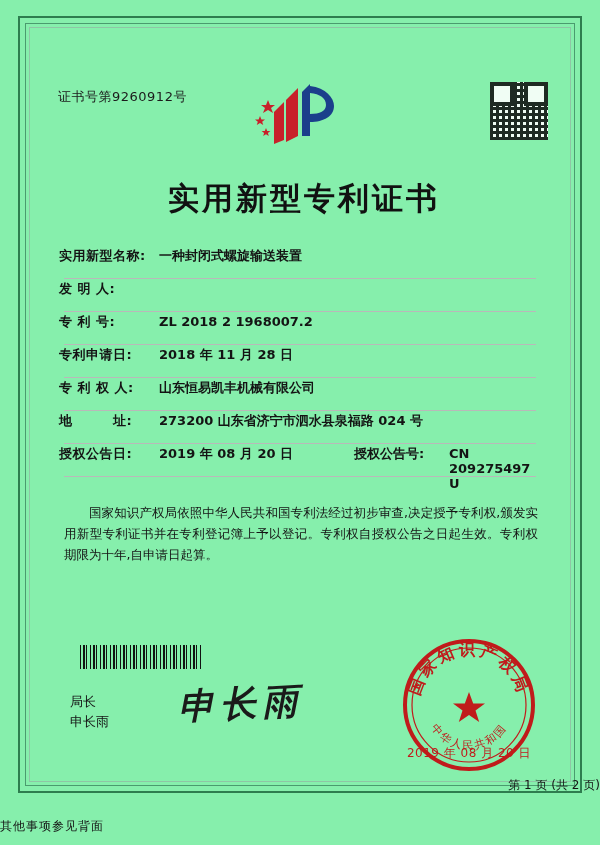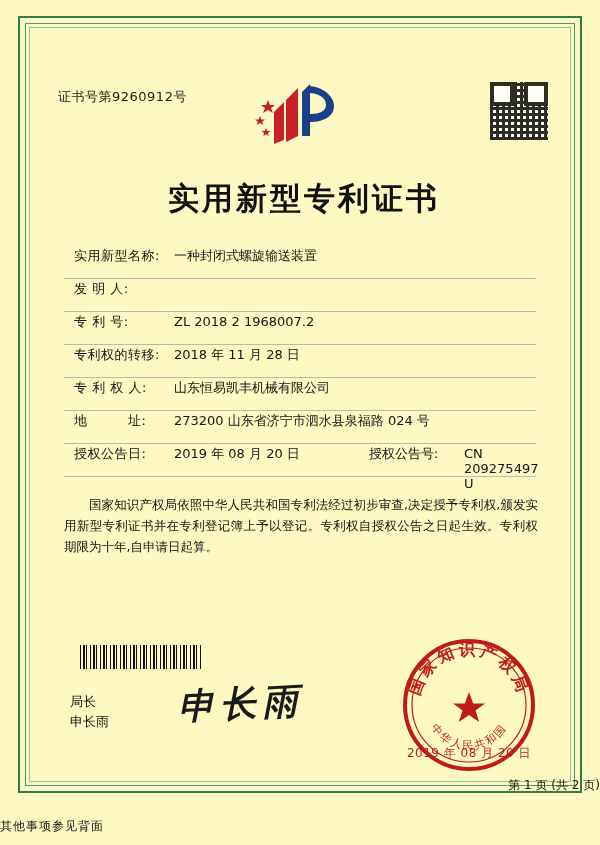--- a/index.html
+++ b/index.html
@@ -10,21 +10,21 @@
     width: 600px;
     height: 845px;
     background: #ffffff;
     font-family: "DejaVu Sans", "Liberation Sans", sans-serif;
     overflow: hidden;
   }
   .page {
     position: relative;
     width: 600px;
     height: 845px;
-    background: #fef9c3;
+    background: #86efac;
     box-sizing: border-box;
   }
   
   .border-outer {
     position: absolute;
     left: 18px;
     top: 16px;
     right: 18px;
     bottom: 52px;
     border: 2px solid #2e7d4f;
@@ -103,23 +103,24 @@
     font-size: 31px;
     font-weight: bold;
     color: #111;
     letter-spacing: 3px;
     margin-left: 8px;
   }
 
   
   .fields {
     position: absolute;
-    left: 74px;
+    left: 59px;
     top: 247px;
     right: 64px;
+    font-weight: bold;
   }
   .field-row {
     display: flex;
     align-items: baseline;
     height: 33px;
     font-size: 13px;
     color: #141414;
   }
   .field-label {
     width: 100px;
@@ -156,21 +157,21 @@
     position: absolute;
     left: 64px;
     right: 62px;
     top: 486px;
     font-size: 12.5px;
     line-height: 21px;
     color: #141414;
     text-align: justify;
   }
   .body-text p {
-    margin: 8px 0 2px 0;
+    margin: 16px 0 2px 0;
     text-indent: 2em;
   }
 
   
   .barcode {
     position: absolute;
     left: 80px;
     top: 645px;
     width: 122px;
     height: 24px;
@@ -282,21 +283,21 @@
     <div class="field-row">
       <div class="field-label">发 明 人:</div>
     </div>
 
     <div class="field-row">
       <div class="field-label">专 利 号:</div>
       <div class="field-value">ZL 2018 2 1968007.2</div>
     </div>
 
     <div class="field-row">
-      <div class="field-label">专利权的转移:</div>
+      <div class="field-label">专利申请日:</div>
       <div class="field-value">2018 年 11 月 28 日</div>
     </div>
 
     <div class="field-row">
       <div class="field-label">专 利 权 人:</div>
       <div class="field-value">山东恒易凯丰机械有限公司</div>
     </div>
 
     <div class="field-row">
       <div class="field-label">地　　　址:</div>

